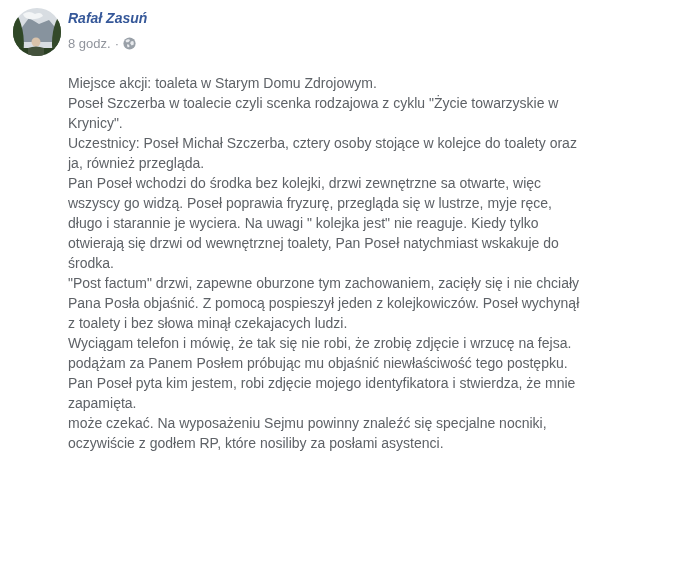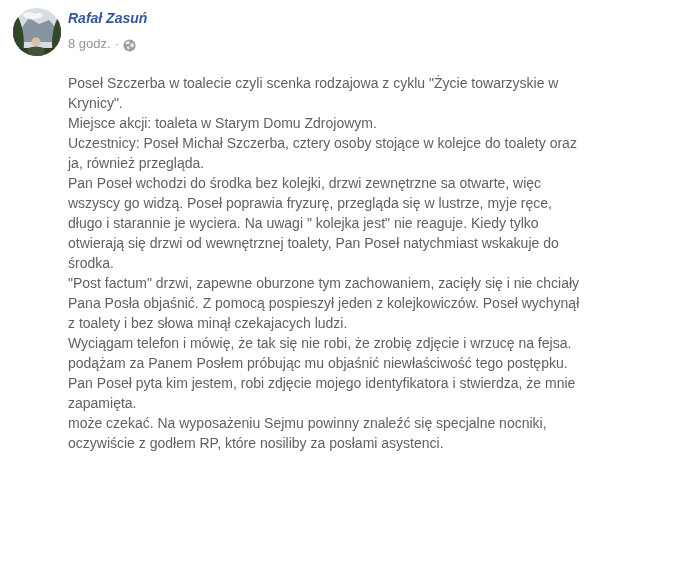--- a/index.html
+++ b/index.html
@@ -37,21 +37,21 @@
     line-height: 17px;
     font-style: italic;
   }
 
   .meta {
     position: absolute;
     left: 68px;
     top: 35px;
     height: 17px;
     display: flex;
-    align-items: flex-end;
+    align-items: center;
     font-size: 13px;
     color: #90949c;
     line-height: 17px;
   }
   .meta .sep { margin: 0 4px; }
   .globe { width: 13px; height: 13px; display: inline-block; }
   .globe svg { display: block; width: 13px; height: 13px; }
 
   .post-text {
     position: absolute;
@@ -95,25 +95,25 @@
         <circle cx="8" cy="8" r="7.5" fill="#99a0a8"></circle>
         <path d="M3 4.5 Q5 2.5 8 3 L8.5 4.5 L6.5 6.5 L4 6.5 Z" fill="#e9ebee"></path>
         <path d="M9.5 5.5 L12.5 5 Q13.8 7 13 9.5 L10.5 10.5 L9 8 Z" fill="#e9ebee"></path>
         <path d="M5 9 L7.5 9.5 L8 12 L6 13 Q4.5 11.5 5 9 Z" fill="#e9ebee"></path>
       </svg>
     </span>
   </div>
 
   <div class="post-text">
       <div class="paragraph">
+        <div class="line">Miejsce akcji: toaleta w Starym Domu Zdrojowym.</div>
+      </div>
+      <div class="paragraph">
         <div class="line">Poseł Szczerba w toalecie czyli scenka rodzajowa z cyklu "Życie towarzyskie w</div>
         <div class="line">Krynicy".</div>
-      </div>
-      <div class="paragraph">
-        <div class="line">Miejsce akcji: toaleta w Starym Domu Zdrojowym.</div>
       </div>
       <div class="paragraph">
         <div class="line">Uczestnicy: Poseł Michał Szczerba, cztery osoby stojące w kolejce do toalety oraz</div>
         <div class="line">ja, również przegląda.</div>
       </div>
       <div class="paragraph">
         <div class="line">Pan Poseł wchodzi do środka bez kolejki, drzwi zewnętrzne sa otwarte, więc</div>
         <div class="line">wszyscy go widzą. Poseł poprawia fryzurę, przegląda się w lustrze, myje ręce,</div>
         <div class="line">długo i starannie je wyciera. Na uwagi " kolejka jest" nie reaguje. Kiedy tylko</div>
         <div class="line">otwierają się drzwi od wewnętrznej toalety, Pan Poseł natychmiast wskakuje do</div>

